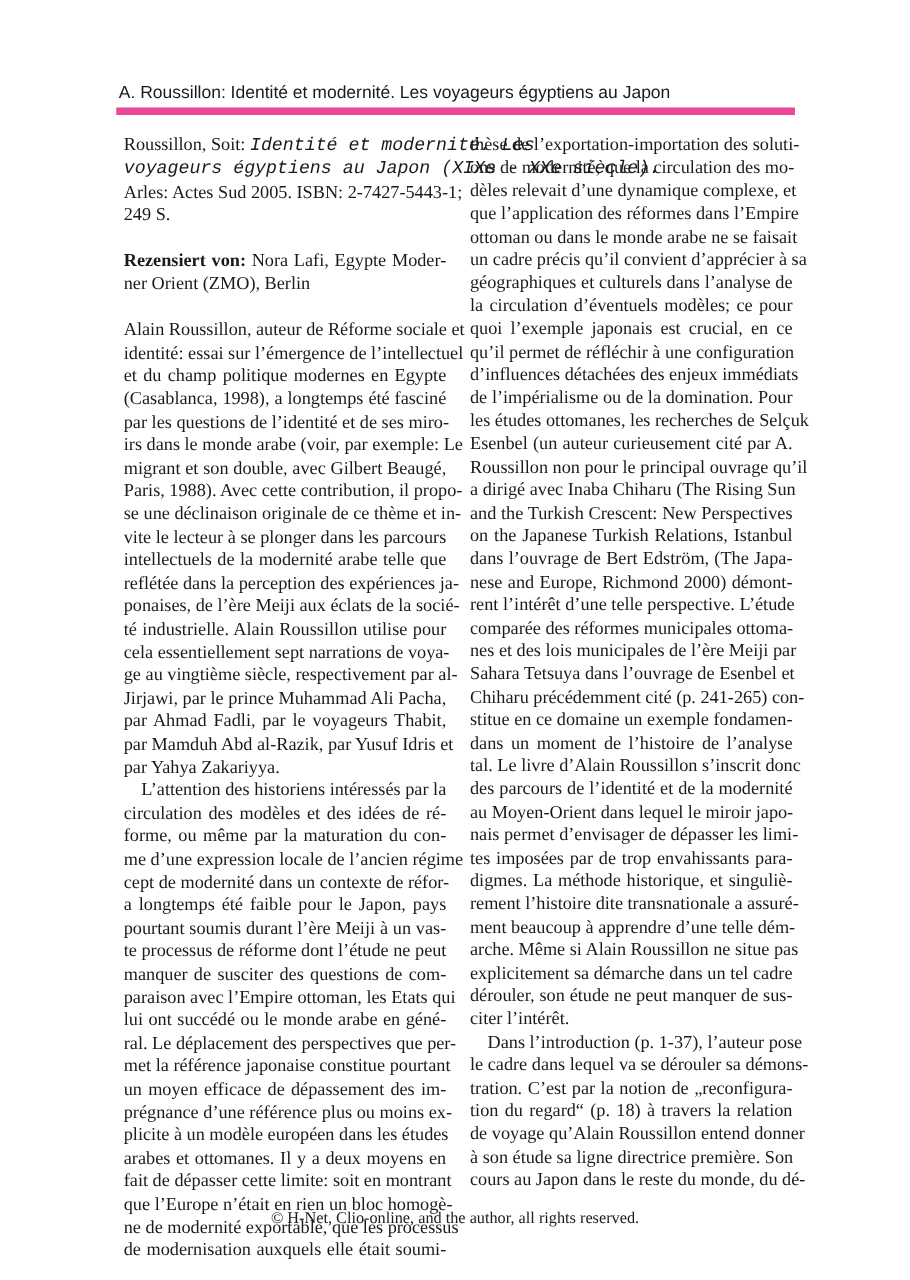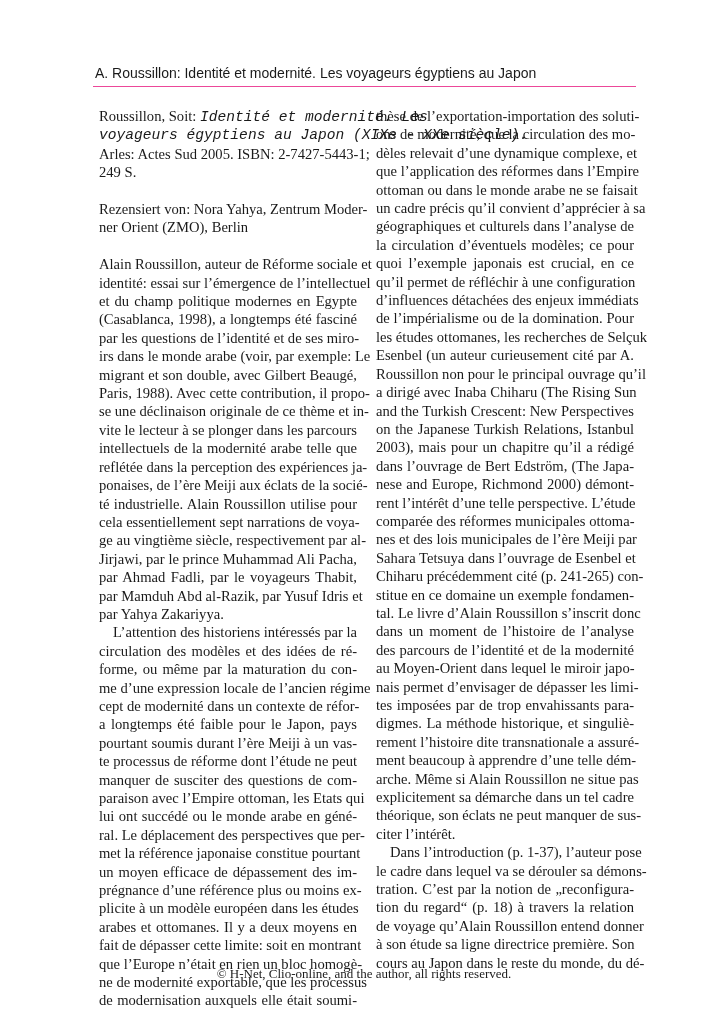--- a/index.html
+++ b/index.html
@@ -1,35 +1,35 @@
 <!DOCTYPE html>
 <html><head>
 <meta charset="utf-8">
 <style>
   html, body { margin: 0; padding: 0; background: #ffffff; }
   body { width: 728px; height: 1024px; position: relative; overflow: hidden; color: #1a1a1a; }
   .header {
     position: absolute; left: 93px; top: 64px; width: 541px;
     font-family: "Liberation Sans", sans-serif; font-size: 14px; line-height: 18px;
-    padding-left: 2px; padding-bottom: 4px; border-bottom: 1px solid #ec4899;
+    padding-left: 2px; padding-bottom: 4px; border-bottom: 6px solid #ec4899;
     white-space: nowrap;
   }
   .col {
     position: absolute; top: 107px; width: 258px;
     font-family: "Liberation Serif", serif; font-size: 14.6px; line-height: 18.4px;
     text-align: justify; hyphens: manual;
   }
   .col.left { left: 99px; }
   .col.right { left: 376px; }
   .line { display: block; text-align: justify; text-align-last: justify; white-space: nowrap; overflow: visible; }
   .line.last { text-align-last: left; }
   .line.indent { padding-left: 14px; }
   .gap { display: block; height: 18.4px; }
   .it { font-style: italic; font-family: Liberation Mono, monospace; }
-  .b { font-weight: normal; }
+  .b { font-weight: bold; }
   .footer {
     position: absolute; left: 0; width: 728px; top: 966px; text-align: center;
     font-family: "Liberation Serif", serif; font-size: 13px; line-height: 16px;
   }
 </style>
 </head>
 <body>
 
 <div class="header">
   <span>A. Roussillon: Identité et modernité. Les voyageurs égyptiens au Japon</span>
@@ -37,21 +37,21 @@
 
 <div class="col left">
   <div>
     <span class="line"><span>Roussillon, Soit: </span><span class="it">Identité et modernité. Les</span></span>
     <span class="line it">voyageurs égyptiens au Japon (XIXe - XXe siècle).</span>
     <span class="line">Arles: Actes Sud 2005. ISBN: 2-7427-5443-1;</span>
     <span class="line last">249 S.</span>
   </div>
   <span class="gap"></span>
   <div>
-    <span class="line"><span class="b">Rezensiert von:</span> <span>Nora Yahya, Zentrum Moder-</span></span>
+    <span class="line"><span class="b">Rezensiert von:</span> <span>Nora Lafi, Egypte Moder-</span></span>
     <span class="line last">ner Orient (ZMO), Berlin</span>
   </div>
   <span class="gap"></span>
   <div id="p1">
       <span class="line">Alain Roussillon, auteur de Réforme sociale et</span>
       <span class="line">identité: essai sur l’émergence de l’intellectuel</span>
       <span class="line">et du champ politique modernes en Egypte</span>
       <span class="line">(Casablanca, 1998), a longtemps été fasciné</span>
       <span class="line">par les questions de l’identité et de ses miro-</span>
       <span class="line">irs dans le monde arabe (voir, par exemple: Le</span>
@@ -108,41 +108,40 @@
       <span class="line">quoi l’exemple japonais est crucial, en ce</span>
       <span class="line">qu’il permet de réfléchir à une configuration</span>
       <span class="line">d’influences détachées des enjeux immédiats</span>
       <span class="line">de l’impérialisme ou de la domination. Pour</span>
       <span class="line">les études ottomanes, les recherches de Selçuk</span>
       <span class="line">Esenbel (un auteur curieusement cité par A.</span>
       <span class="line">Roussillon non pour le principal ouvrage qu’il</span>
       <span class="line">a dirigé avec Inaba Chiharu (The Rising Sun</span>
       <span class="line">and the Turkish Crescent: New Perspectives</span>
       <span class="line">on the Japanese Turkish Relations, Istanbul</span>
-      <span class="line">2003), mais pour un chapitre qu’il a rédigé</span>
       <span class="line">dans l’ouvrage de Bert Edström, (The Japa-</span>
       <span class="line">nese and Europe, Richmond 2000) démont-</span>
       <span class="line">rent l’intérêt d’une telle perspective. L’étude</span>
       <span class="line">comparée des réformes municipales ottoma-</span>
       <span class="line">nes et des lois municipales de l’ère Meiji par</span>
       <span class="line">Sahara Tetsuya dans l’ouvrage de Esenbel et</span>
       <span class="line">Chiharu précédemment cité (p. 241-265) con-</span>
       <span class="line">stitue en ce domaine un exemple fondamen-</span>
+      <span class="line">dans un moment de l’histoire de l’analyse</span>
       <span class="line">tal. Le livre d’Alain Roussillon s’inscrit donc</span>
-      <span class="line">dans un moment de l’histoire de l’analyse</span>
       <span class="line">des parcours de l’identité et de la modernité</span>
       <span class="line">au Moyen-Orient dans lequel le miroir japo-</span>
       <span class="line">nais permet d’envisager de dépasser les limi-</span>
       <span class="line">tes imposées par de trop envahissants para-</span>
       <span class="line">digmes. La méthode historique, et singuliè-</span>
       <span class="line">rement l’histoire dite transnationale a assuré-</span>
       <span class="line">ment beaucoup à apprendre d’une telle dém-</span>
       <span class="line">arche. Même si Alain Roussillon ne situe pas</span>
       <span class="line">explicitement sa démarche dans un tel cadre</span>
-      <span class="line">théorique, son éclats ne peut manquer de sus-</span>
+      <span class="line">dérouler, son étude ne peut manquer de sus-</span>
       <span class="line last">citer l’intérêt.</span>
     </div>
   <div id="p3">
       <span class="line indent">Dans l’introduction (p. 1-37), l’auteur pose</span>
       <span class="line">le cadre dans lequel va se dérouler sa démons-</span>
       <span class="line">tration. C’est par la notion de „reconfigura-</span>
       <span class="line">tion du regard“ (p. 18) à travers la relation</span>
       <span class="line">de voyage qu’Alain Roussillon entend donner</span>
       <span class="line">à son étude sa ligne directrice première. Son</span>
       <span class="line">cours au Japon dans le reste du monde, du dé-</span>

